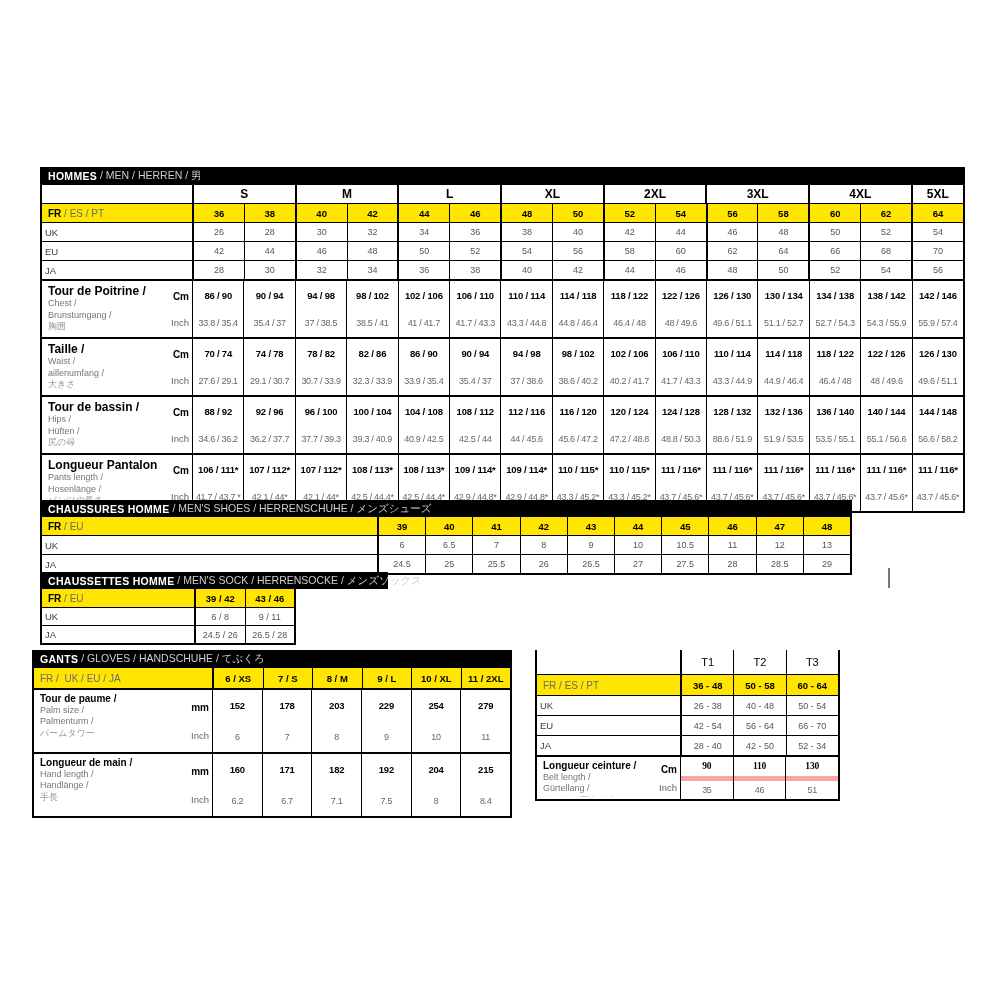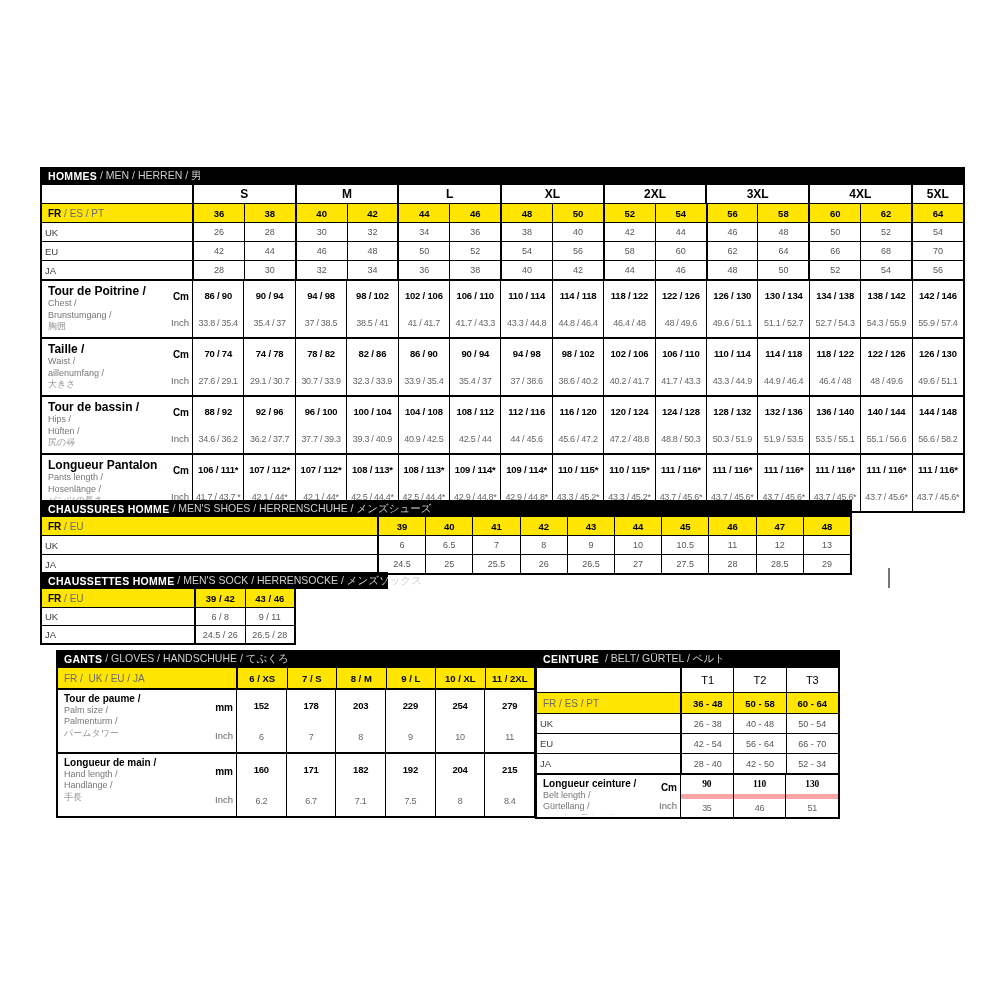--- a/index.html
+++ b/index.html
@@ -1,21 +1,21 @@
 <!DOCTYPE html>
 <html><head>
 <meta charset="utf-8">
 <style>
   html,body{margin:0;padding:0;background:#fff;}
   body{width:1005px;height:1005px;position:relative;font-family:"Liberation Sans","DejaVu Sans",sans-serif;color:#000;}
   .tbl{position:absolute;}
   #t-hommes{left:40px;top:167px;width:925px;}
   #t-shoes{left:40px;top:500px;width:812px;}
   #t-socks{left:40px;top:572px;width:348px;}
-  #t-gloves{left:56px;top:650px;width:480px;}
+  #t-gloves{left:32px;top:650px;width:480px;}
   #t-belt{left:535px;top:650px;width:305px;}
   #artifact{position:absolute;left:888px;top:568px;width:2px;height:20px;background:#777;}
 
   .bar{background:#000;color:#fff;display:flex;align-items:center;padding-left:8px;font-size:10.5px;height:18px;white-space:pre;}
   .shoes .bar,.socks .bar{height:17px;}
   .bar .bold{font-weight:bold;letter-spacing:.3px;}
   .bar .rest{color:#cfcfcf;}
 
   .grid{border:2px solid #000;border-top:0;background:#fff;}
   .socks .grid{width:256px;box-sizing:border-box;}
@@ -364,21 +364,21 @@
         <div class="mcol gb">
           <div class="mtop">120 / 124</div>
           <div class="mbot">47.2 / 48.8</div>
         </div>
         <div class="mcol">
           <div class="mtop">124 / 128</div>
           <div class="mbot">48.8 / 50.3</div>
         </div>
         <div class="mcol gb">
           <div class="mtop">128 / 132</div>
-          <div class="mbot">50.3 / 51.9</div>
+          <div class="mbot">88.6 / 51.9</div>
         </div>
         <div class="mcol">
           <div class="mtop">132 / 136</div>
           <div class="mbot">51.9 / 53.5</div>
         </div>
         <div class="mcol gb">
           <div class="mtop">136 / 140</div>
           <div class="mbot">53.5 / 55.1</div>
         </div>
         <div class="mcol">
@@ -626,23 +626,20 @@
         </div>
         <div class="mcol">
           <div class="mtop">215</div>
           <div class="mbot">8.4</div>
         </div>
       </div>
     </div>
 </section>
 
 <section class="tbl belt" id="t-belt">
-  <header class="bar">
-    <span class="bold">CEINTURE</span><span class="rest">  / BELT/ GÜRTEL / ベルト</span>
-  </header>
   <div class="grid" id="g-belt">
       <div class="row trow">
         <div class="lab corner"></div>
         <div class="cell tcell gb">T1</div>
         <div class="cell tcell">T2</div>
         <div class="cell tcell">T3</div>
       </div>
       <div class="row yellow">
         <div class="lab ylab"><span class="r">FR / ES / PT</span></div>
         <div class="cell ycell gb">36 - 48</div>

